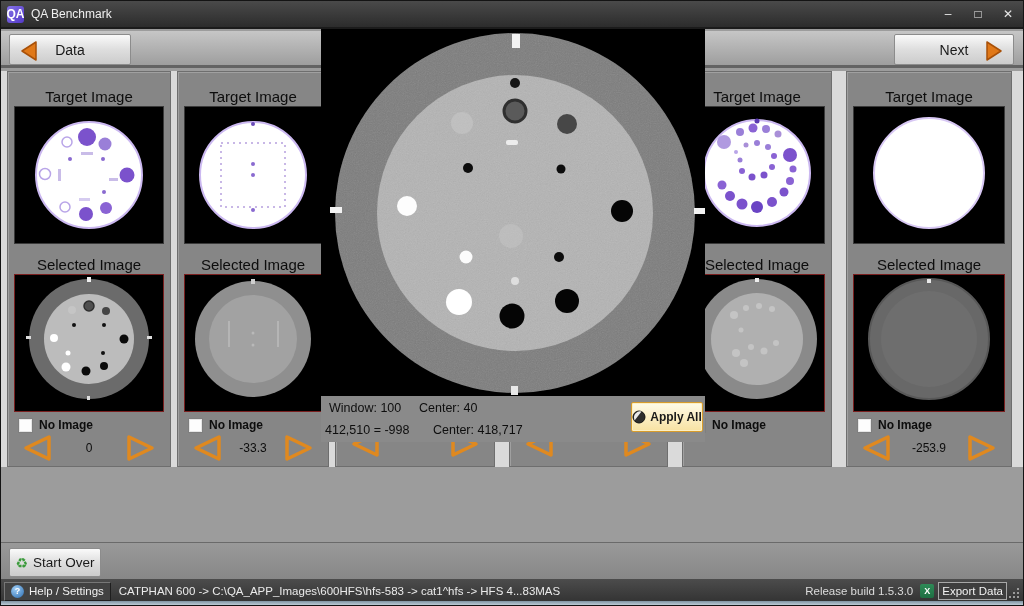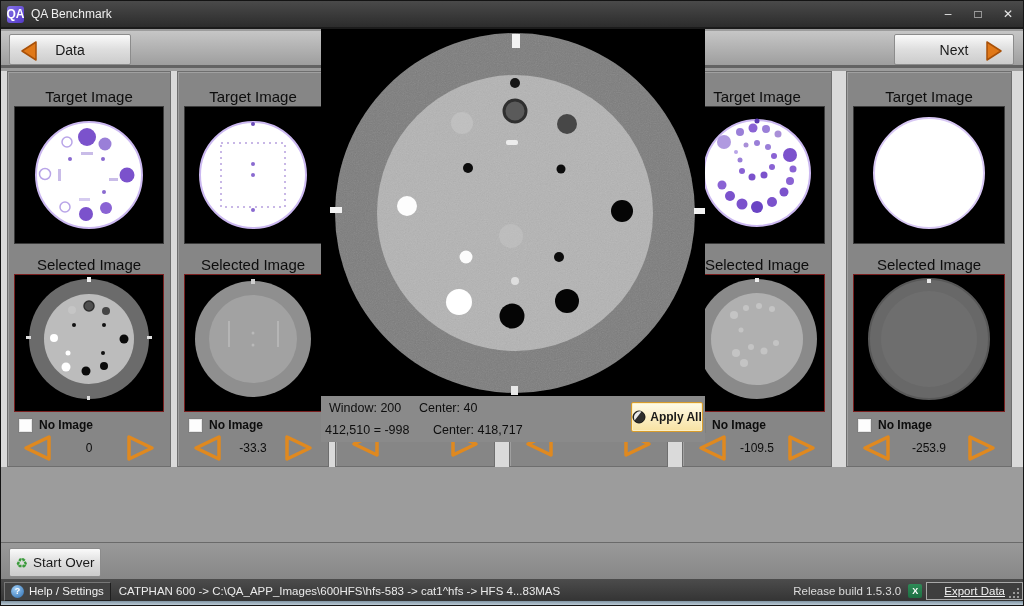--- a/index.html
+++ b/index.html
@@ -55,21 +55,21 @@
     background:linear-gradient(#4c4c4c,#323232);display:flex;align-items:center;color:#e4e4e4;font-size:11.5px;z-index:10;}
   .help-btn{display:flex;align-items:center;gap:5px;margin-left:3px;padding:2px 6px;background:#424242;
     border:1px solid;border-color:#777 #1e1e1e #1e1e1e #777;color:#f0f0f0;}
   .help-icon{width:13px;height:13px;border-radius:50%;background:radial-gradient(circle at 35% 30%,#9ecdf5,#2a6cb0);
     color:#fff;font-size:9px;font-weight:bold;display:flex;align-items:center;justify-content:center;}
   .path-text{margin-left:8px;color:#eaeaea;}
   .sb-spacer{flex:1;}
   .release-text{color:#dcdcdc;}
   .excel-icon{width:14px;height:14px;margin:0 4px 0 7px;border-radius:2px;background:linear-gradient(#2e8b57,#1d6f42);
     color:#fff;font-size:9px;font-weight:bold;display:flex;align-items:center;justify-content:center;}
-  .export-btn{padding:2px 17px;background:#3e3e3e;border:1px solid #a8a8a8;color:#f2f2f2;text-decoration:underline;}
+  .export-btn{padding:2px 3px;margin-right:16px;background:#3e3e3e;border:1px solid #a8a8a8;color:#f2f2f2;}
   .grip{position:absolute;right:2px;bottom:3px;width:12px;height:12px;}
   .grip::before{content:"";position:absolute;left:0;top:0;width:2px;height:2px;
     box-shadow:8px 0 #9a9a9a,4px 4px #9a9a9a,8px 4px #9a9a9a,0 8px #9a9a9a,4px 8px #9a9a9a,8px 8px #9a9a9a;}
   .bottom-edge{position:absolute;left:0;bottom:0;width:100%;height:4px;background:linear-gradient(#7e93a2,#bccbd6);z-index:11;}
 </style>
 </head>
 <body>
 
 <div class="window">
 
@@ -268,29 +268,20 @@
         <circle cx="61" cy="72" r="3" fill="#c4c4c4"></circle>
         <circle cx="74" cy="76" r="3.5" fill="#c4c4c4"></circle>
         <circle cx="86" cy="68" r="3" fill="#c4c4c4"></circle>
         <circle cx="46" cy="78" r="4" fill="#c4c4c4"></circle>
         <circle cx="54" cy="88" r="4" fill="#c4c4c4"></circle>
       </svg>
     </div>
     <div class="noimg-row" style="margin-left:8px;">
       <div class="checkbox"></div>
       <span class="noimg-label">No Image</span>
-    </div>
-    <div class="nav-row">
-      <svg width="32" height="28" viewBox="0 0 32 28">
-        <path d="M28 3 L28 25 L5 14 Z" fill="none" stroke="#e0891f" stroke-width="3.5" stroke-linejoin="round"></path>
-      </svg>
-      <span class="val">-109.5</span>
-      <svg width="32" height="28" viewBox="0 0 32 28">
-        <path d="M4 3 L4 25 L27 14 Z" fill="none" stroke="#e0891f" stroke-width="3.5" stroke-linejoin="round"></path>
-      </svg>
     </div>
   </div>
 
   <div class="col" style="left:845px;width:166px">
     <div class="p-label">Target Image</div>
     <div class="img-box" style="width:150px">
       <svg width="150" height="136" viewBox="0 0 150 136">
         <circle cx="75" cy="66" r="55" fill="#ffffff" stroke="#d8c8f4" stroke-width="2"></circle>
       </svg>
     </div>
@@ -351,21 +342,21 @@
         <circle cx="145" cy="228" r="6.5" fill="#fbfbfb"></circle>
         <circle cx="238" cy="228" r="5" fill="#0c0c0c"></circle>
         <circle cx="194" cy="252" r="4" fill="#e8e8e8" opacity="0.8"></circle>
         <circle cx="138" cy="273" r="13" fill="#ffffff"></circle>
         <circle cx="191" cy="287" r="12.5" fill="#050505"></circle>
         <circle cx="246" cy="272" r="12" fill="#050505"></circle>
         <rect x="190" y="357" width="7" height="9" fill="#e8e8e8"></rect>
       </svg>
     </div>
     <div class="vinfo">
-      <span class="vtext" style="left:8px;top:5px;">Window: 200</span>
+      <span class="vtext" style="left:8px;top:5px;">Window: 100</span>
       <span class="vtext" style="left:98px;top:5px;">Center: 40</span>
       <span class="vtext" style="left:4px;top:27px;">412,510 = -998</span>
       <span class="vtext" style="left:112px;top:27px;">Center: 418,717</span>
       <div class="btn apply-btn">
         <svg width="14" height="14" viewBox="0 0 14 14">
           <circle cx="7" cy="7" r="6" fill="#2d2d2d" stroke="#111"></circle>
           <path d="M2.2 9 A6 6 0 0 1 9.5 1.6 L2.6 10.5 Z" fill="#e9e9e9"></path>
         </svg>
         <span>Apply All</span>
       </div>

